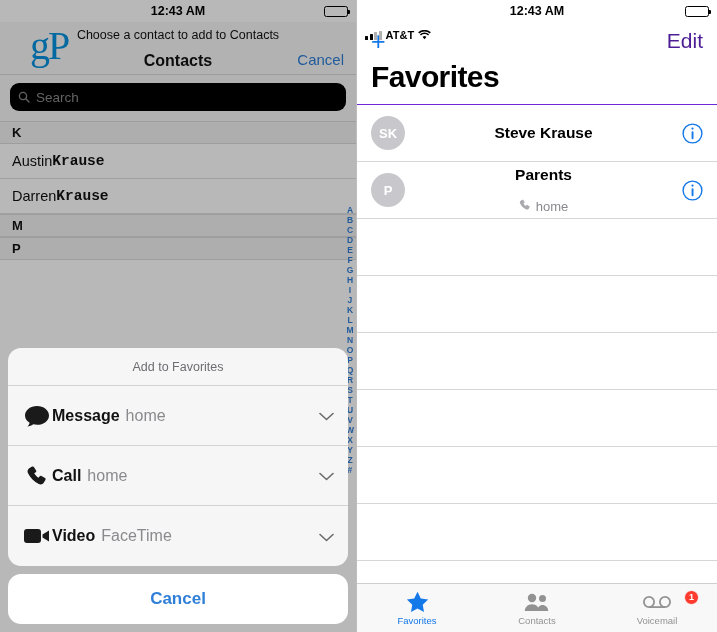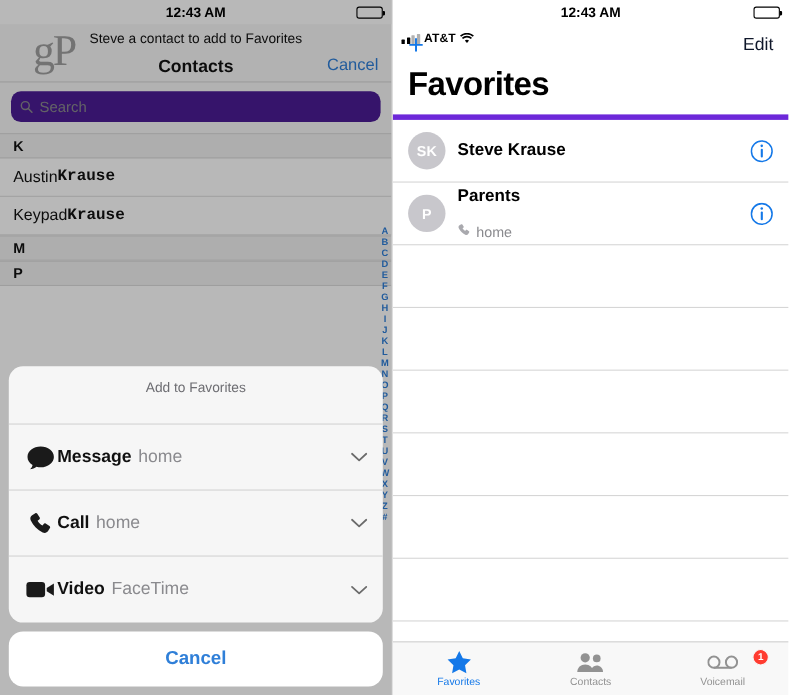--- a/index.html
+++ b/index.html
@@ -73,21 +73,21 @@
     display: flex; align-items: center; justify-content: center;
     position: relative; height: 26px;
   }
   .nav-title { font-size: 16px; font-weight: bold; color: #111; }
   .nav-cancel {
     position: absolute; right: 0; top: 3px;
     font-size: 15px; color: #2f7fd8;
   }
   .search-wrap { padding: 8px 10px 10px 10px; background: #f7f7f7; }
   .search-box {
-    background: #4c1d95; border-radius: 9px; height: 28px;
+    background: #000000; border-radius: 9px; height: 28px;
     display: flex; align-items: center; gap: 6px;
     padding: 0 8px;
   }
   .search-icon { color: #8a8a8e; font-size: 12px; display: flex; }
   .search-placeholder { color: #8a8a8e; font-size: 13.5px; }
 
   .section-head {
     background: #f2f2f2; color: #111; font-weight: bold;
     font-size: 13px; padding: 3px 12px;
     border-top: 1px solid #dcdcdc; border-bottom: 1px solid #dcdcdc;
@@ -108,40 +108,40 @@
     position: absolute; right: 2px; top: 205px;
     display: flex; flex-direction: column; align-items: center;
     font-size: 8.5px; color: #2f7fd8; line-height: 1.18; font-weight: bold;
     z-index: 5;
   }
 
   
   .watermark {
     position: absolute; left: 30px; top: 22px;
     font-family: "Liberation Serif", serif;
-    font-size: 40px; color: #737373; z-index: 30;
+    font-size: 40px; color: #0369a1; z-index: 30;
     letter-spacing: -2px;
   }
 
   
   .sheet-scrim {
     position: absolute; left: 0; top: 0; width: 357px; height: 632px;
     background: rgba(0,0,0,0.28); z-index: 10;
   }
   .sheet {
     position: absolute; left: 8px; right: 8px; bottom: 8px; z-index: 20;
   }
   .sheet-group {
     background: rgba(249,249,249,0.96);
     border-radius: 13px; overflow: hidden;
     margin-bottom: 8px;
   }
   .sheet-title {
     text-align: center; font-size: 12.5px; color: #6d6d72;
-    padding: 12px 10px 26px 10px;
+    padding: 12px 10px 11px 10px;
     border-bottom: 0.7px solid #d2d2d2;
   }
   .sheet-row {
     display: flex; align-items: center; 
     padding: 0 14px; height: 60px;
     border-bottom: 0.7px solid #d2d2d2;
     position: relative;
   }
   .sheet-row:last-child { border-bottom: none; }
   .sheet-row .glyph { width: 30px; display: flex; justify-content: center; color: #1a1a1a; }
@@ -155,39 +155,39 @@
     text-align: center; padding: 15px 0;
     font-size: 17px; font-weight: bold; color: #2f7fd8;
   }
 
   
   .fav-nav {
     display: flex; align-items: center; justify-content: space-between;
     padding: 6px 14px 0 14px; height: 32px;
   }
   .plus-btn { font-size: 25px; color: #1478e8; line-height: 1; font-weight: 300; }
-  .edit-btn { font-size: 16px; color: #0f172a; text-align: center; }
+  .edit-btn { font-size: 21px; color: #4c1d95; text-align: center; }
   .fav-title {
     font-size: 30px; font-weight: bold; color: #000;
     padding: 6px 14px 10px 14px; letter-spacing: -0.6px;
   }
-  .fav-list { border-top: 5px solid #6d28d9; }
+  .fav-list { border-top: 1px solid #6d28d9; }
   .fav-row {
     display: flex; align-items: center; gap: 11px;
     padding: 9px 14px 9px 14px; height: 57px;
     border-bottom: 1px solid #d6d6d6;
     margin-left: 0;
   }
   .avatar {
     width: 34px; height: 34px; border-radius: 50%;
     background: #c8c7cc; color: #fff;
     display: flex; align-items: center; justify-content: center;
     font-size: 13px; font-weight: bold; flex: none;
   }
-  .fav-text { display: flex; flex-direction: column; gap: 15px; flex: 1; }
+  .fav-text { display: flex; flex-direction: column; gap: 15px; flex: 1; align-items: center; }
   .fav-name { font-size: 15.5px; font-weight: bold; color: #000; }
   .fav-sub { font-size: 13px; color: #8a8a8e; display: flex; align-items: center; gap: 5px; }
   .info-btn { color: #1478e8; display: flex; }
   .empty-row { height: 57px; border-bottom: 1px solid #d6d6d6; }
 
   
   .tabbar {
     position: absolute; left: 0; right: 0; bottom: 0; height: 49px;
     background: #f8f8f8; border-top: 1px solid #cfcfcf;
     display: flex; align-items: center;
@@ -232,21 +232,21 @@
       </div>
       <div class="clock">12:43 AM</div>
       <div class="right-grp">
         <span class="battery"><span class="fill"></span></span>
       </div>
     </div>
 
     <div class="watermark">gP</div>
 
     <div class="contacts-header">
-      <div class="prompt">Steve a contact to add to Favorites</div>
+      <div class="prompt">Choose a contact to add to Contacts</div>
       <div class="nav-row">
         <span class="nav-title">Contacts</span>
         <span class="nav-cancel">Cancel</span>
       </div>
     </div>
 
     <div class="search-wrap">
       <div class="search-box">
         <span class="search-icon">
           <svg width="12" height="12" viewBox="0 0 12 12">
@@ -257,21 +257,21 @@
         <span class="search-placeholder">Search</span>
       </div>
     </div>
 
     <div class="section-head">K</div>
     <div class="contact-row">
       <span>Austin </span>
         <b>Krause</b>
     </div>
     <div class="contact-row">
-      <span>Keypad </span>
+      <span>Darren </span>
         <b>Krause</b>
     </div>
 
     <div class="section-head">M</div>
 
     <div class="section-head">P</div>
 
     <div class="index-bar">
       <span>A</span>
       <span>B</span>

